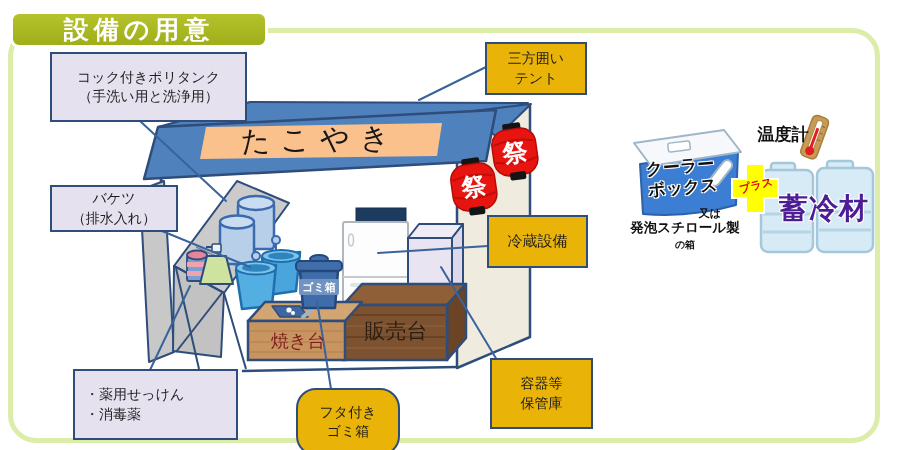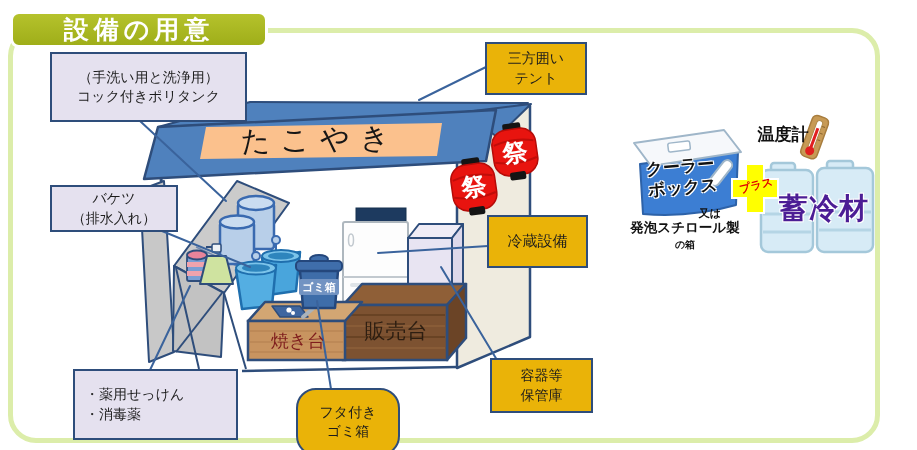--- a/index.html
+++ b/index.html
@@ -16,21 +16,21 @@
   
   .callout{position:absolute;border:2.5px solid #2e4d7b;box-sizing:border-box;
            display:flex;flex-direction:column;align-items:center;justify-content:center;
            font-size:14px;line-height:1.38;color:#1c1c1c;text-align:center;}
   .lav{background:#e5e1ef;}
   .blu{background:#eab308;}
   .co-polytank{left:50px;top:52px;width:197px;height:70px;}
   .co-tent{left:485px;top:42px;width:102px;height:53px;}
   .co-bucket{left:50px;top:185px;width:128px;height:47px;}
   .co-refrigeration{left:487px;top:215px;width:101px;height:53px;font-size:15px;}
-  .co-storage{left:490px;top:358px;width:103px;height:55px;}
+  .co-storage{left:490px;top:358px;width:103px;height:71px;}
   .co-trash{left:296px;top:388px;width:104px;height:68px;border-radius:20px;}
   .co-soap{left:73px;top:369px;width:165px;height:71px;align-items:flex-start;
            padding-left:10px;text-align:right;}
   
   .scene{position:absolute;left:0;top:0;width:917px;height:450px;}
   
   .lbl{position:absolute;display:flex;align-items:center;justify-content:center;
        color:#111;white-space:nowrap;}
   .lbl-banner{left:200px;top:122px;width:240px;height:36px;font-size:29px;letter-spacing:10px;
               transform:rotate(-1.5deg);color:#161616;}
@@ -227,22 +227,22 @@
       <line x1="488" y1="246" x2="378" y2="253"></line>
       <line x1="497" y1="360" x2="441" y2="267"></line>
       <line x1="331" y1="389" x2="317" y2="301"></line>
       <line x1="150" y1="370" x2="190" y2="286"></line>
     </g>
   </svg>
 
   <div class="title">設備の用意</div>
 
   <div class="callout lav co-polytank">
+    <div>コック付きポリタンク</div>
     <div>（手洗い用と洗浄用）</div>
-    <div>コック付きポリタンク</div>
   </div>
 
   <div class="callout blu co-tent">
     <div>三方囲い</div>
     <div>テント</div>
   </div>
 
   <div class="callout lav co-bucket">
     <div>バケツ</div>
     <div>（排水入れ）</div>

